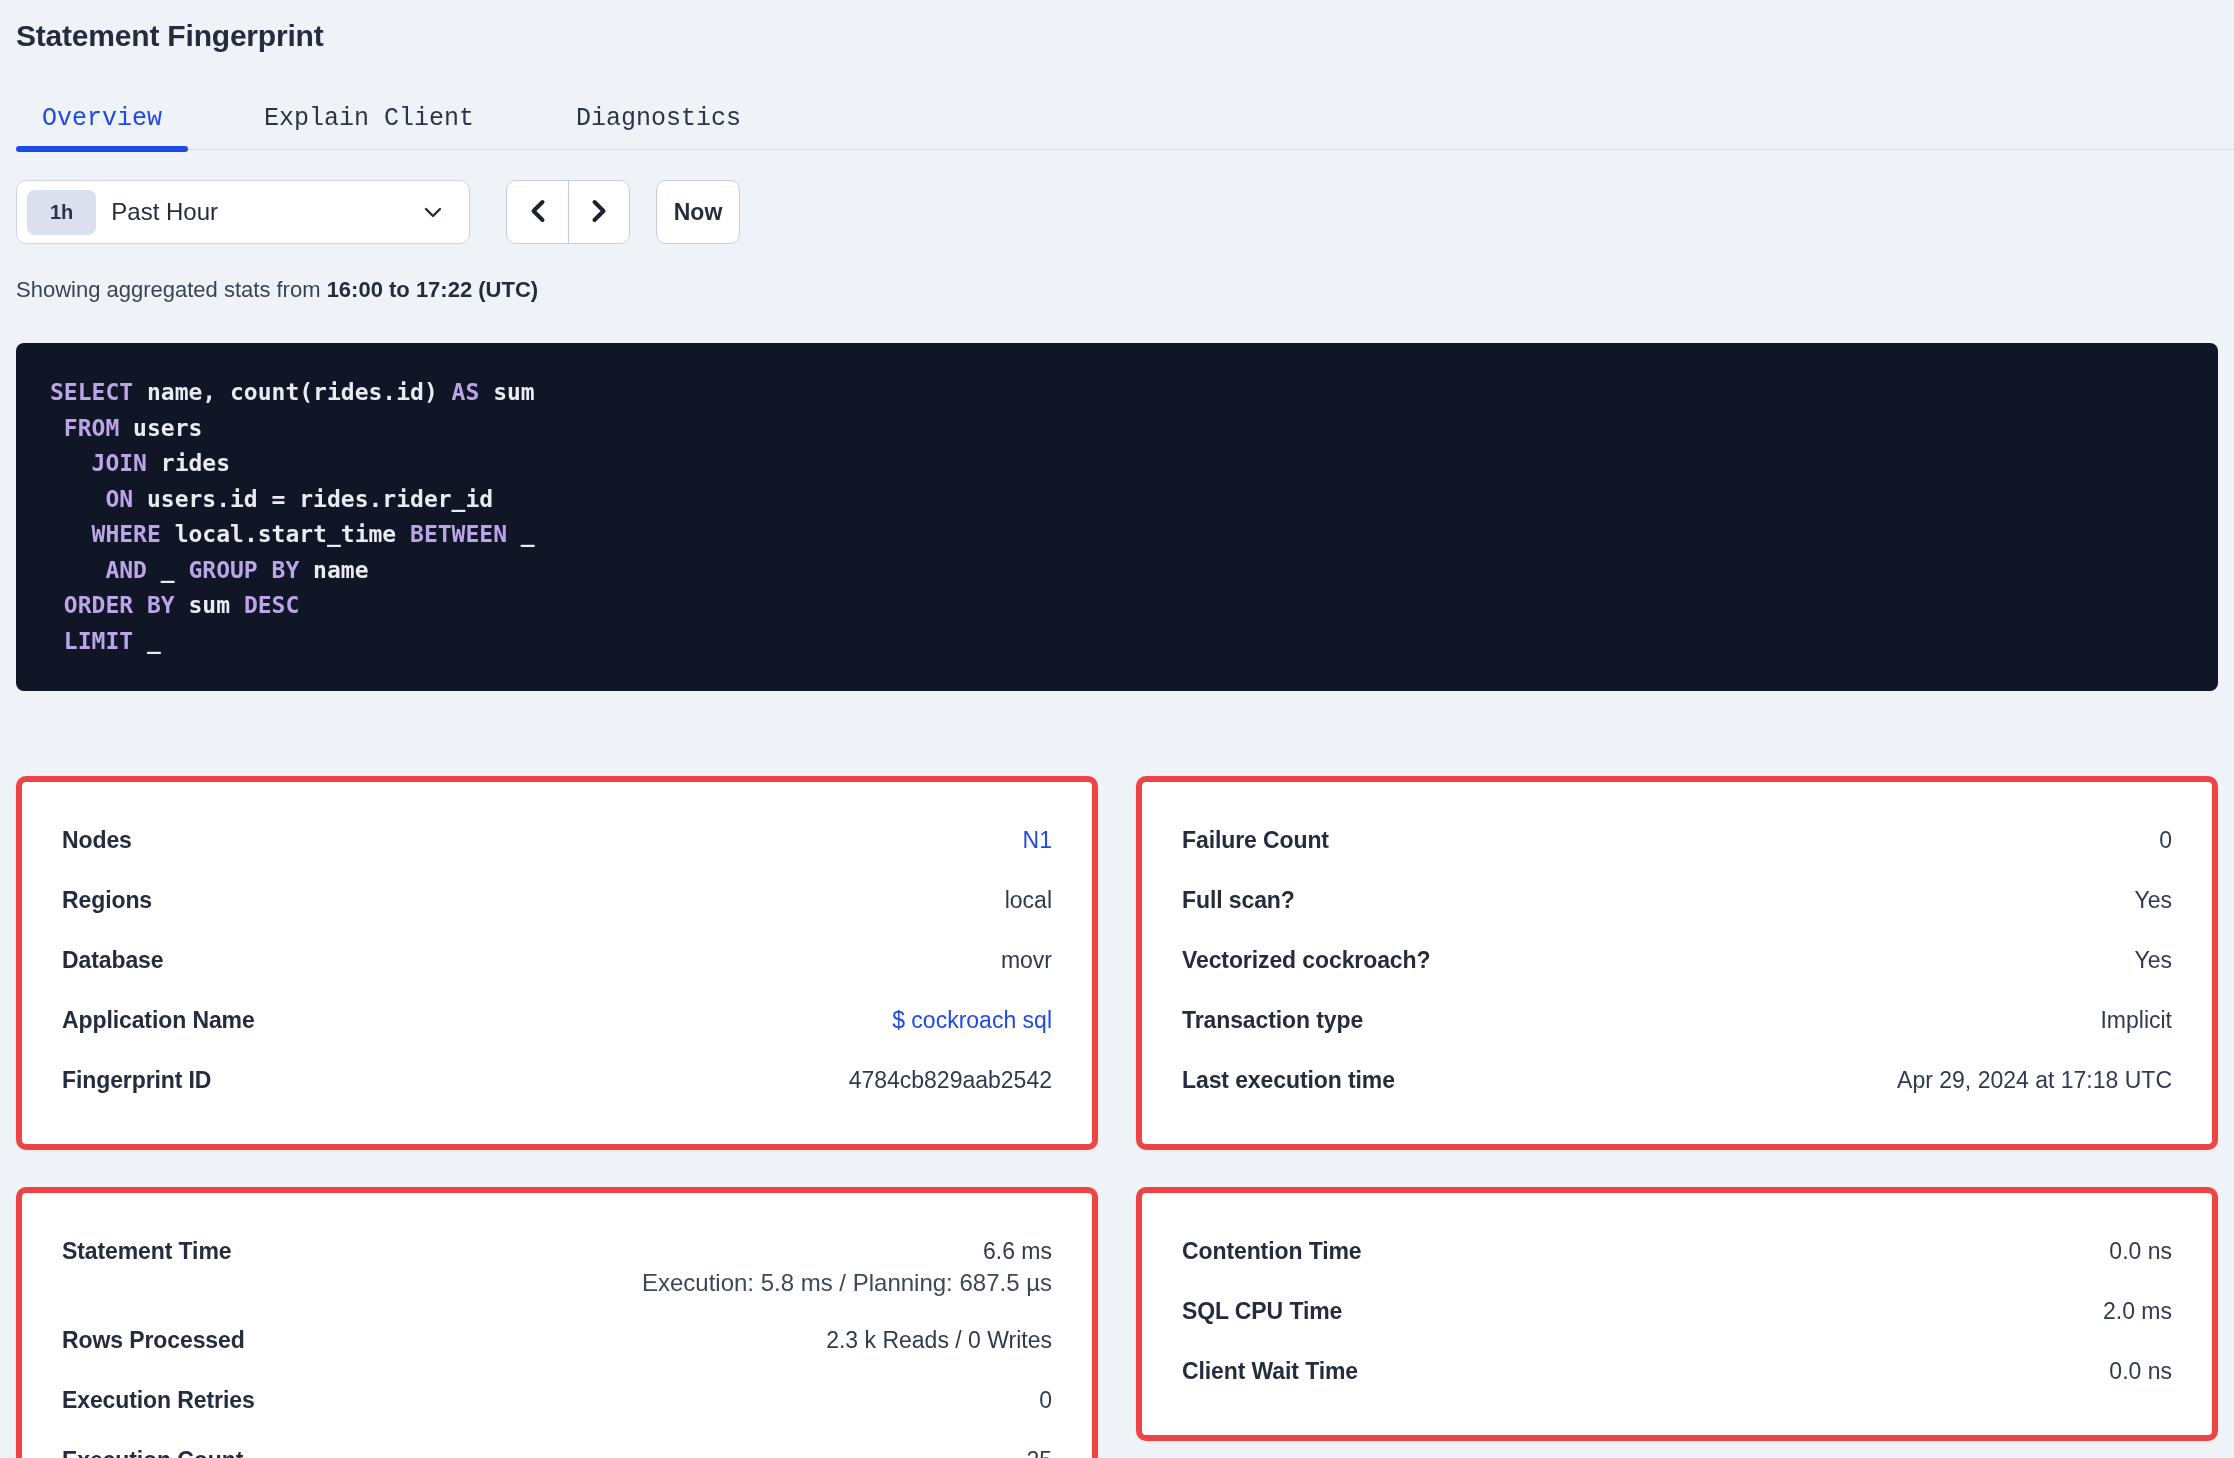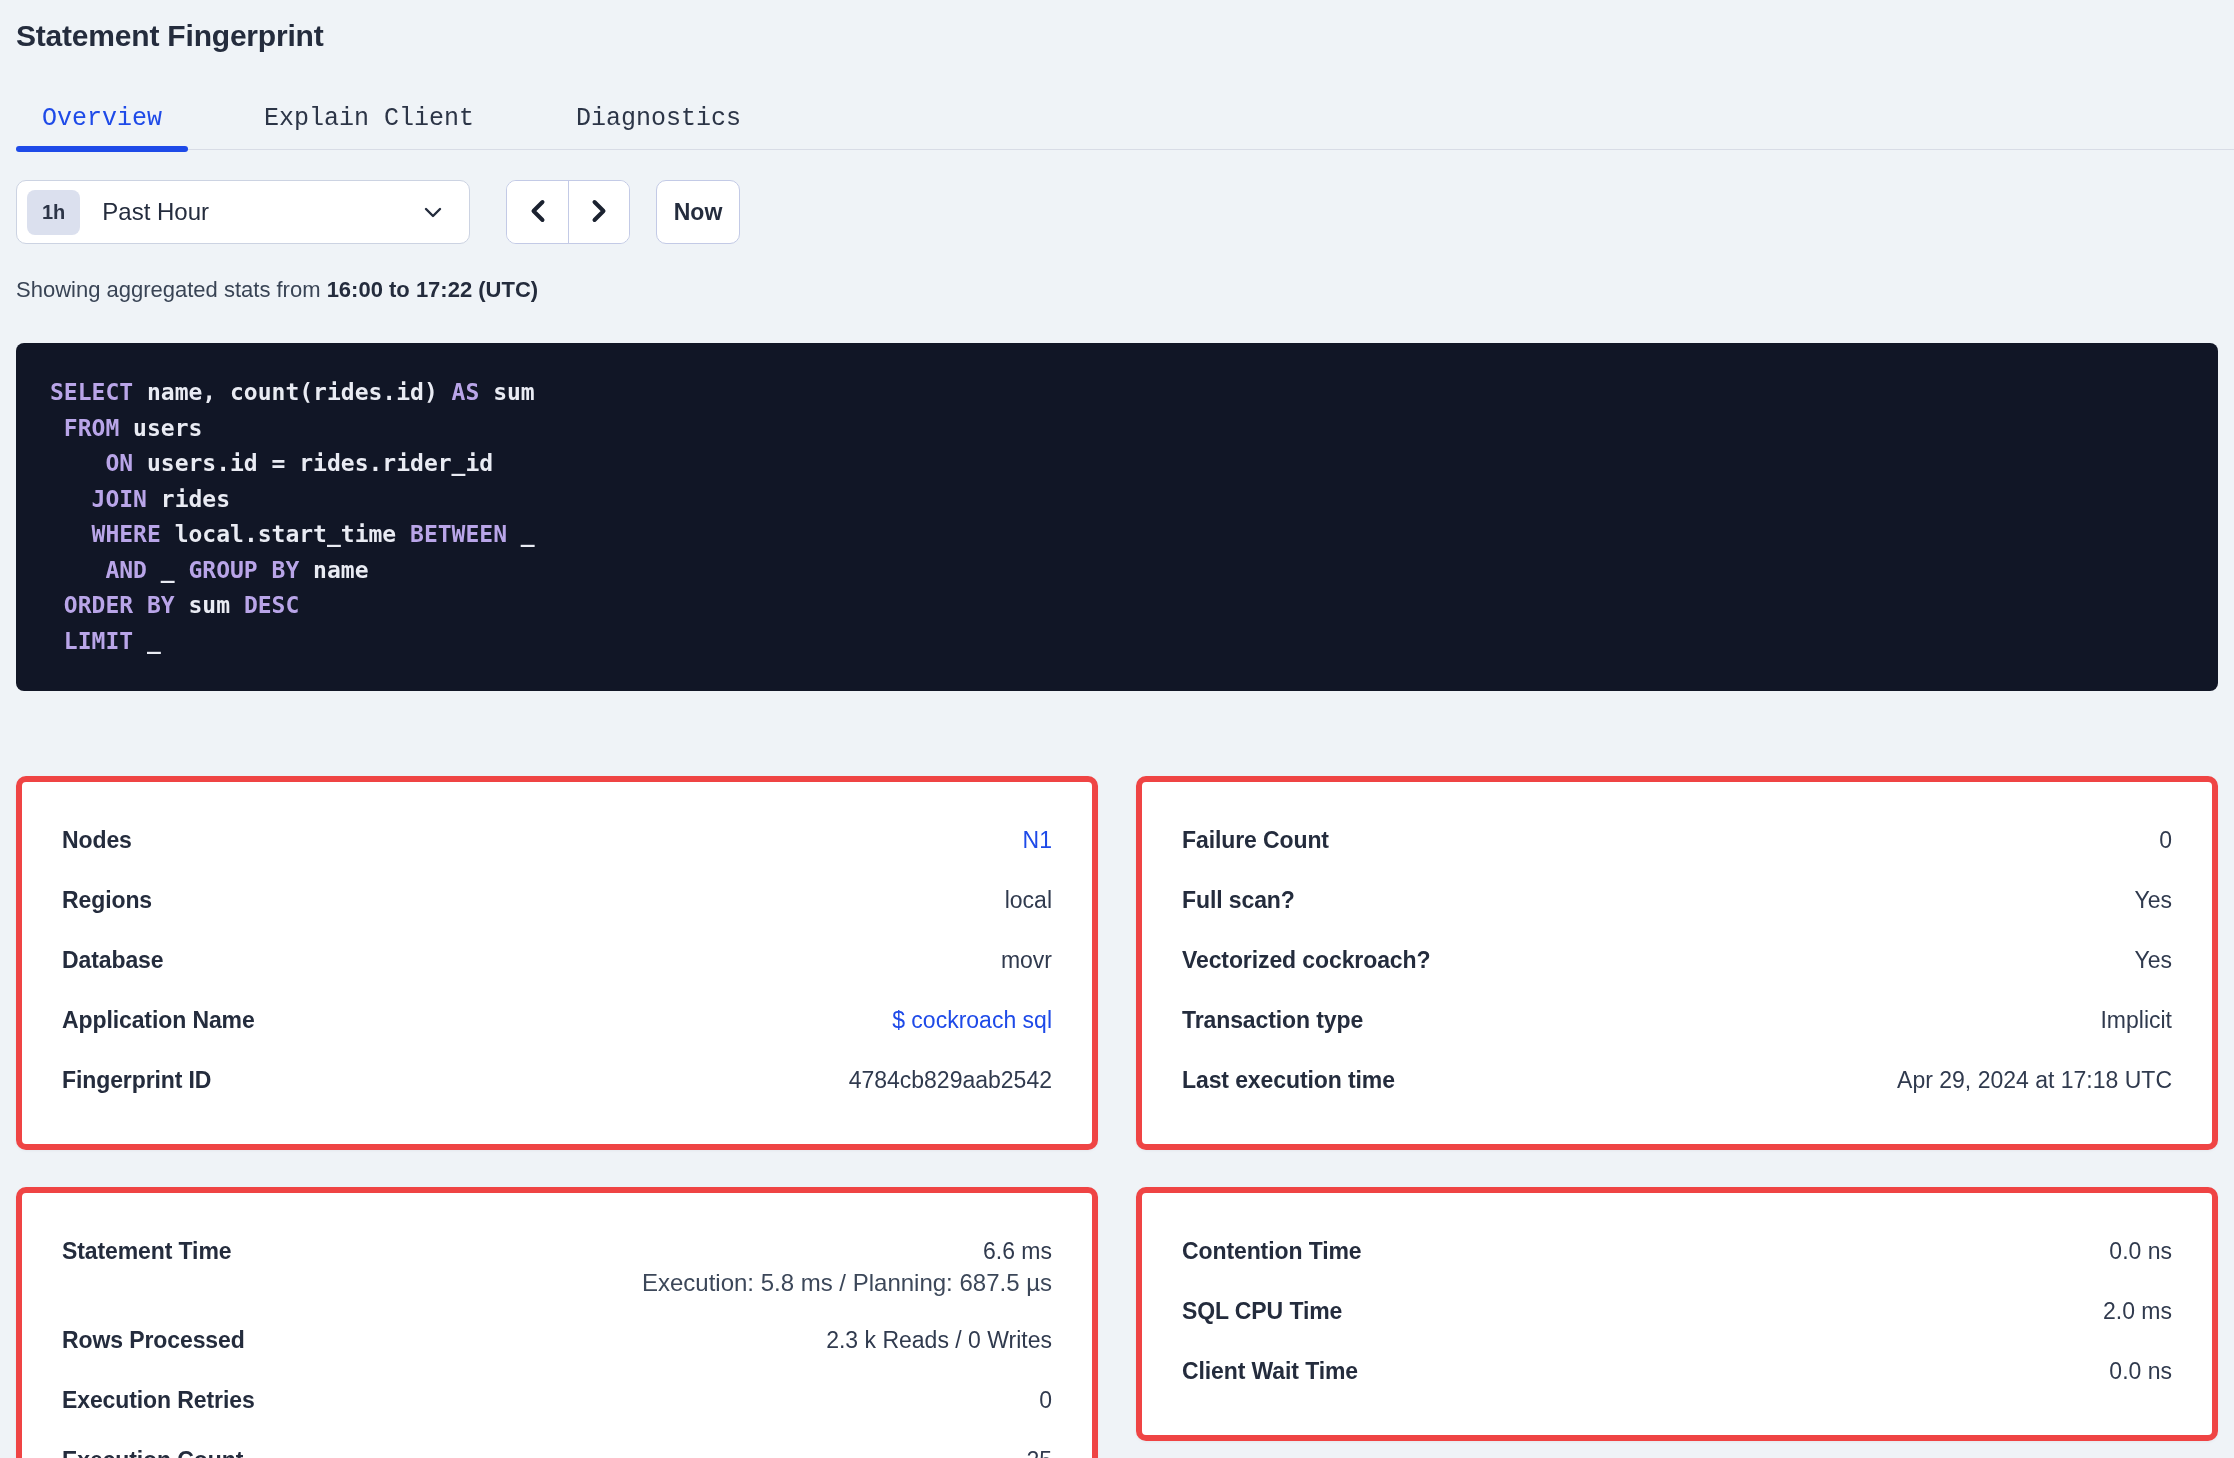--- a/index.html
+++ b/index.html
@@ -46,22 +46,22 @@
     width:454px; height:64px;
     background:#fff; border:1px solid #ccd3e2; border-radius:10px;
     display:flex; align-items:center;
     padding:0 24px 0 10px;
     cursor:pointer;
   }
   .interval-badge {
     background:#dbe0ee; color:#2c3547;
     font-size:20px; font-weight:700;
     border-radius:8px;
-    padding:11px 15px;
-    margin-right:22px;
+    padding:11px 23px;
+    margin-right:15px;
   }
   .select-label { font-size:24px; color:#242c3d; }
   .select-caret { margin-left:auto; display:flex; align-items:center; }
   .arrow-group {
     display:flex; margin-left:36px;
     background:#fff; border:1px solid #c3cae6; border-radius:10px;
     overflow:hidden;
   }
   .arrow-btn {
     width:61px; height:62px;
@@ -148,22 +148,22 @@
     </button>
   </div>
   <button class="now-button">Now</button>
 </div>
 
 <div class="stats-line"><span>Showing aggregated stats from </span><b>16:00 to 17:22 (UTC)</b></div>
 
 <div class="sql-box">
     <div class="code-line"><span class="tok-kw">SELECT</span><span class="tok-id"> name, count(rides.id) </span><span class="tok-kw">AS</span><span class="tok-id"> sum</span></div>
     <div class="code-line"><span class="tok-id"> </span><span class="tok-kw">FROM</span><span class="tok-id"> users</span></div>
+    <div class="code-line"><span class="tok-id">   </span><span class="tok-kw">JOIN</span><span class="tok-id"> rides</span></div>
     <div class="code-line"><span class="tok-id">    </span><span class="tok-kw">ON</span><span class="tok-id"> users.id = rides.rider_id</span></div>
-    <div class="code-line"><span class="tok-id">   </span><span class="tok-kw">JOIN</span><span class="tok-id"> rides</span></div>
     <div class="code-line"><span class="tok-id">   </span><span class="tok-kw">WHERE</span><span class="tok-id"> local.start_time </span><span class="tok-kw">BETWEEN</span><span class="tok-id"> _</span></div>
     <div class="code-line"><span class="tok-id">    </span><span class="tok-kw">AND</span><span class="tok-id"> _ </span><span class="tok-kw">GROUP BY</span><span class="tok-id"> name</span></div>
     <div class="code-line"><span class="tok-id"> </span><span class="tok-kw">ORDER BY</span><span class="tok-id"> sum </span><span class="tok-kw">DESC</span></div>
     <div class="code-line"><span class="tok-id"> </span><span class="tok-kw">LIMIT</span><span class="tok-id"> _</span></div>
   </div>
 
 <div class="cards-row">
   <div class="card">
       <div class="kv-group">
         <div class="kv-row">

